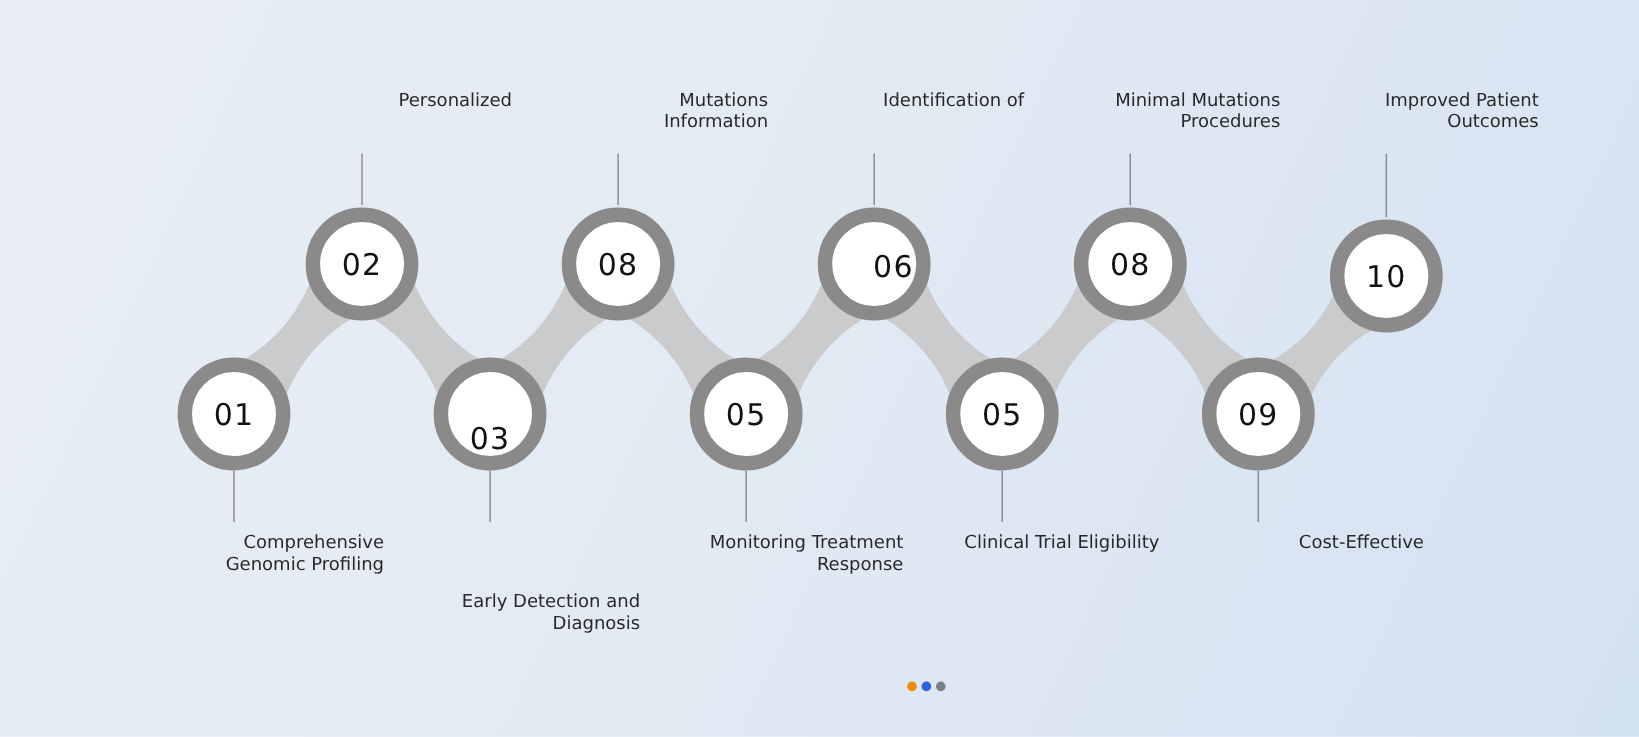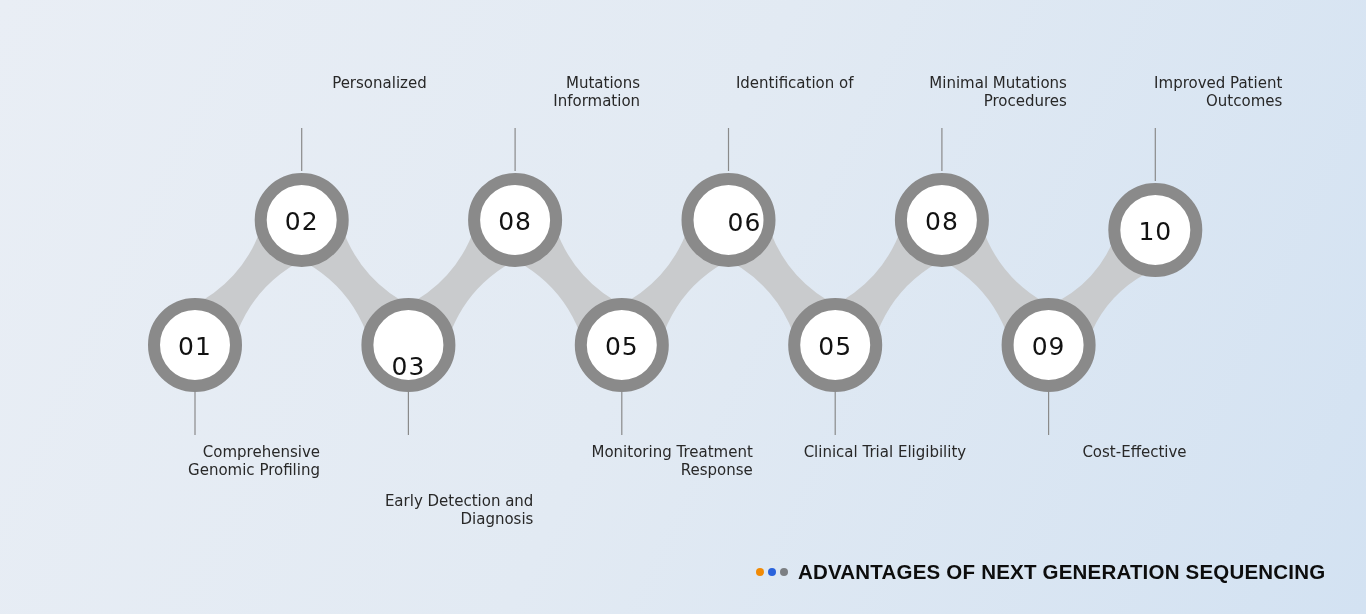--- a/index.html
+++ b/index.html
@@ -130,15 +130,14 @@
         <div>Improved Patient</div>
         <div>Outcomes</div>
       </div>
     </div>
   <div class="titlebar">
     <div class="dots" id="title-dots">
         <span class="dot" style="background: rgb(241, 138, 5);"></span>
         <span class="dot" style="background: rgb(42, 99, 220);"></span>
         <span class="dot" style="background: rgb(124, 127, 131);"></span>
       </div>
-    <div class="main-title">ADVANTAGES OF NEXT GENERATION SEQUENCING</div>
   </div>
 </div>
 
 </body></html>

